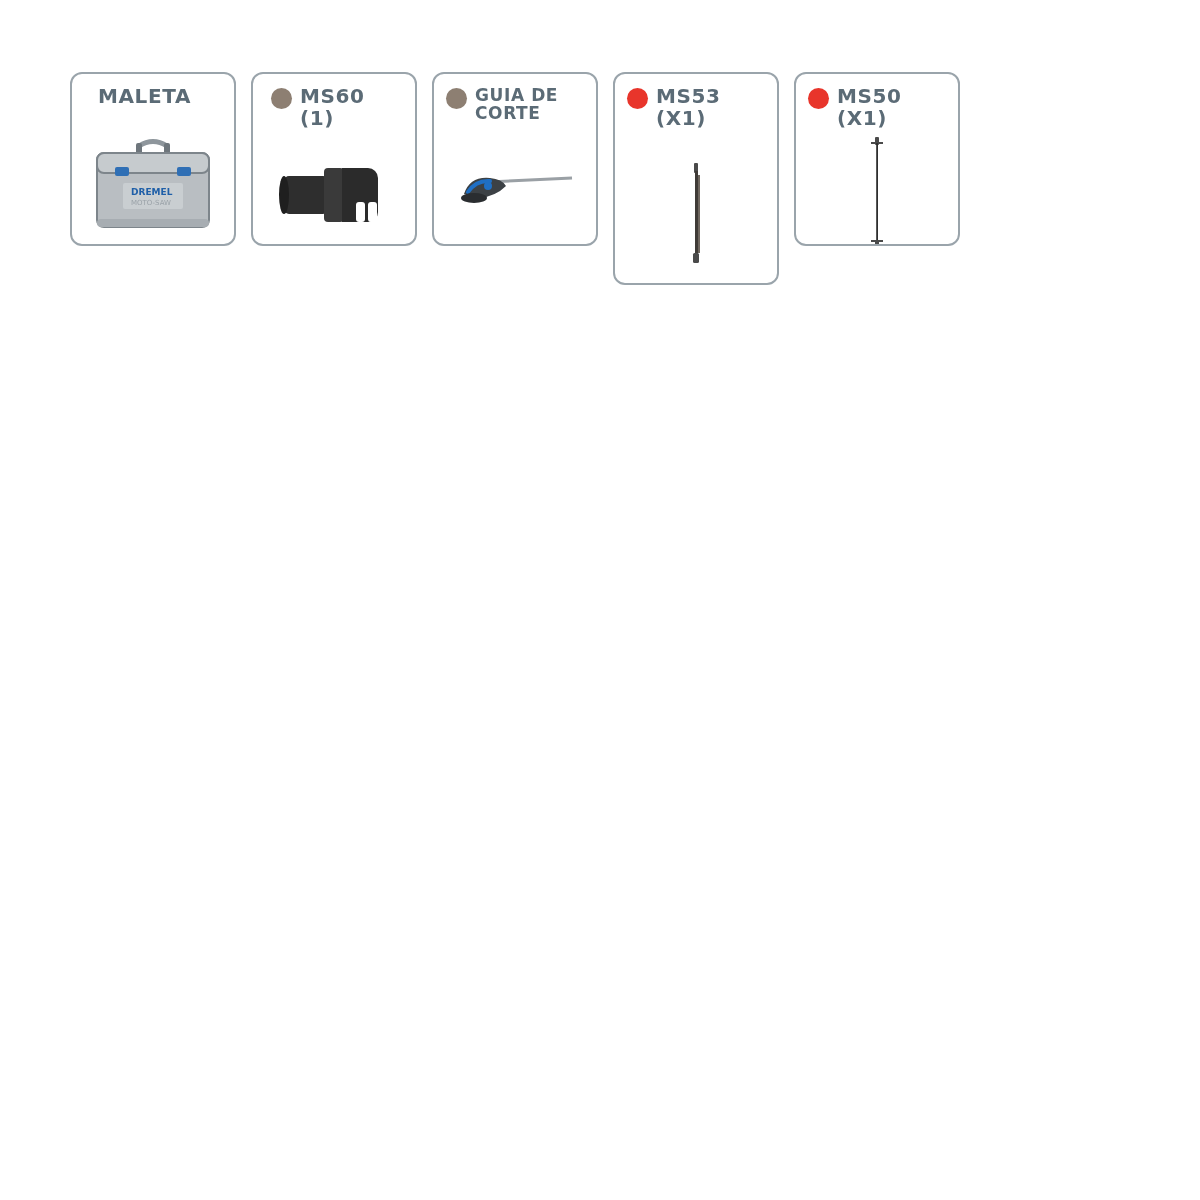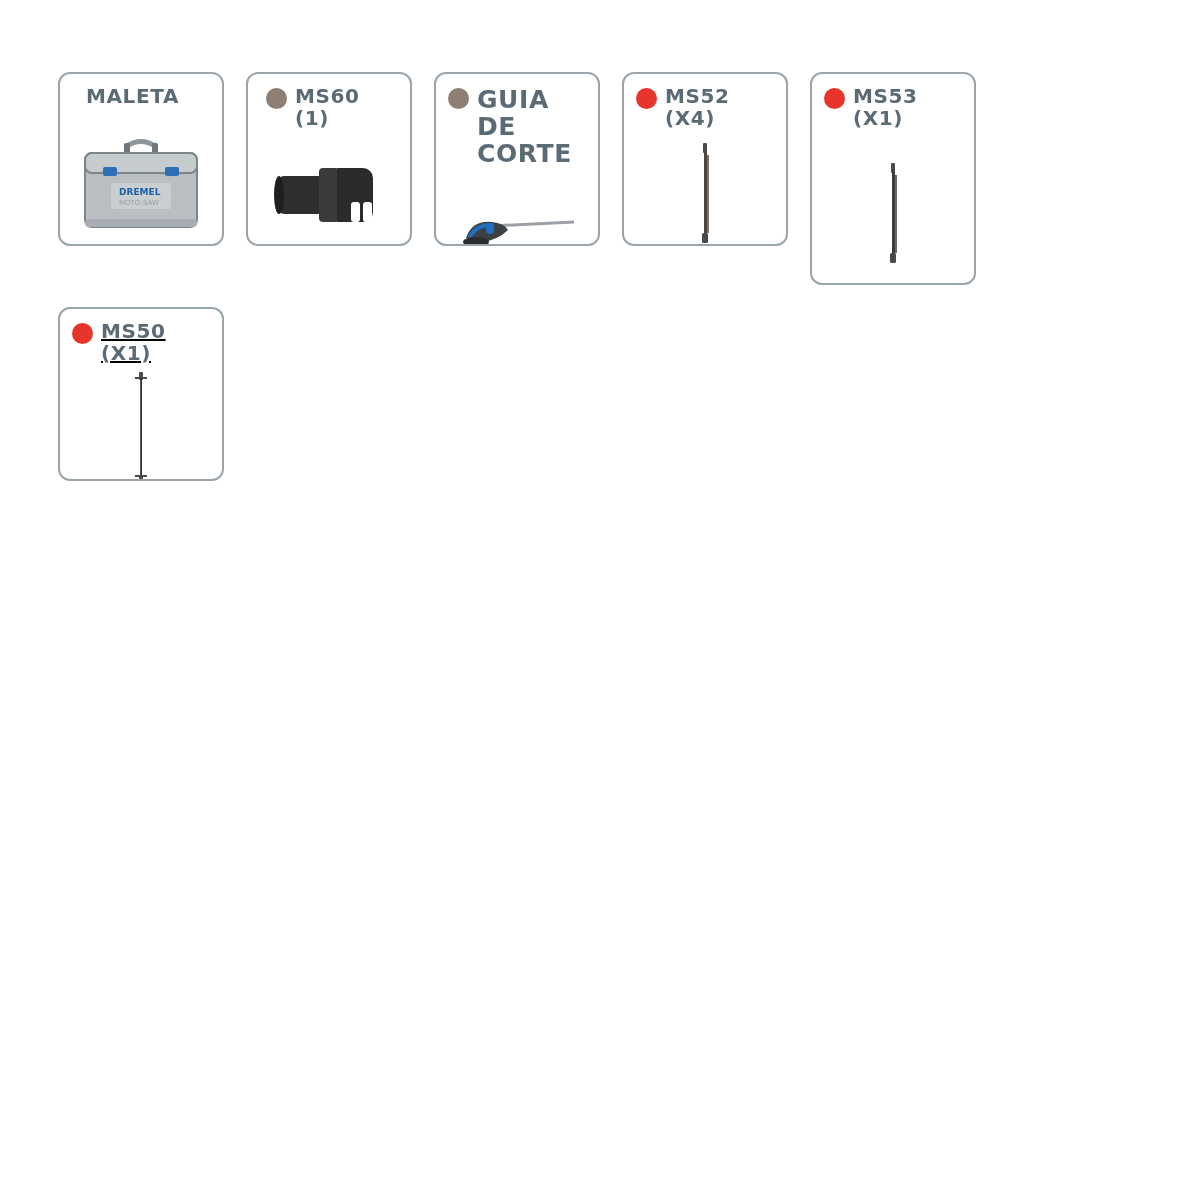--- a/index.html
+++ b/index.html
@@ -11,26 +11,26 @@
     font-family: "Liberation Sans", sans-serif;
   }
   #board {
     position: relative;
     width: 1200px;
     height: 1200px;
     overflow: hidden;
   }
   .grid {
     position: absolute;
-    left: 58px;
+    left: 70px;
     top: 72px;
     width: 1070px;
     display: flex;
     flex-wrap: wrap;
-    gap: 8px;
+    gap: 1px;
   }
   .card {
     position: relative;
     box-sizing: border-box;
     background: #ffffff;
     border: 2px solid #9aa4ab;
     border-radius: 12px;
     margin-right: 14px;
     margin-bottom: 14px;
     overflow: hidden;
@@ -51,21 +51,21 @@
   }
   .title {
     font-family: "DejaVu Sans", sans-serif;
     font-weight: bold;
     font-size: 20px;
     letter-spacing: 0.6px;
     line-height: 1.08;
     color: #5b6b76;
     text-transform: uppercase;
   }
-  .title.small { font-size: 25px; }
+  .title.small { font-size: 17px; }
   .art {
     position: relative;
     width: 100%;
     height: calc(100% - 40px);
   }
   
   .art svg { position: absolute; left: 50%; top: 50%; transform: translate(-50%,-50%); }
 </style>
 </head>
 <body>
@@ -128,51 +128,37 @@
           <line x1="38" y1="34" x2="122" y2="30" stroke="#9aa0a5" stroke-width="3"></line>
           <path d="M14 46 q6 -18 26 -16 q12 1 16 8 q-10 10 -26 12 z" fill="#3c4145"></path>
           <path d="M18 44 q8 -12 22 -11" fill="none" stroke="#1f6fc4" stroke-width="4" stroke-linecap="round"></path>
           <ellipse cx="24" cy="50" rx="13" ry="5" fill="#2a2d30"></ellipse>
           <circle cx="38" cy="38" r="4" fill="#1f6fc4"></circle>
         </svg>
       </div>
     </div>
 
 
-    <div class="card" style="width:166px;height:174px;">
-      <div class="card-header">
-        <span class="dot" style="background:#e8352b;"></span>
-        <span class="title">MS52 (x4)</span>
-      </div>
-      <div class="art">
-        <svg width="40" height="110" viewBox="0 0 40 110">
-          <rect x="18" y="4" width="4" height="10" rx="1" fill="#4a4a4a"></rect>
-          <rect x="19" y="12" width="3" height="86" fill="#4b4540"></rect>
-          <rect x="17" y="94" width="6" height="10" rx="1.5" fill="#4a4a4a"></rect>
-          <rect x="22" y="16" width="2" height="78" fill="#7a7168"></rect>
-        </svg>
-      </div>
-    </div>
 
     <div class="card" style="width:166px;height:213px;">
       <div class="card-header">
         <span class="dot" style="background:#e8352b;"></span>
         <span class="title">MS53 (x1)</span>
       </div>
       <div class="art">
         <svg width="40" height="110" viewBox="0 0 40 110">
           <rect x="18" y="4" width="4" height="10" rx="1" fill="#4a4a4a"></rect>
           <rect x="19" y="12" width="3" height="86" fill="#3f3b37"></rect>
           <rect x="17" y="94" width="6" height="10" rx="1.5" fill="#4a4a4a"></rect>
           <rect x="22" y="16" width="2" height="78" fill="#6f675f"></rect>
         </svg>
       </div>
     </div>
 
-    <div class="card" style="width:166px;height:174px;text-decoration:underline;">
+    <div class="card" style="width:166px;height:174px;">
       <div class="card-header">
         <span class="dot" style="background:#e8352b;"></span>
         <span class="title">MS50 (x1)</span>
       </div>
       <div class="art">
         <svg width="40" height="118" viewBox="0 0 40 118">
           <rect x="18" y="2" width="4" height="8" rx="1" fill="#4a4a4a"></rect>
           <line x1="14" y1="8" x2="26" y2="8" stroke="#4a4a4a" stroke-width="2"></line>
           <rect x="19.2" y="8" width="1.8" height="98" fill="#2f2f2f"></rect>
           <line x1="14" y1="106" x2="26" y2="106" stroke="#4a4a4a" stroke-width="2"></line>

